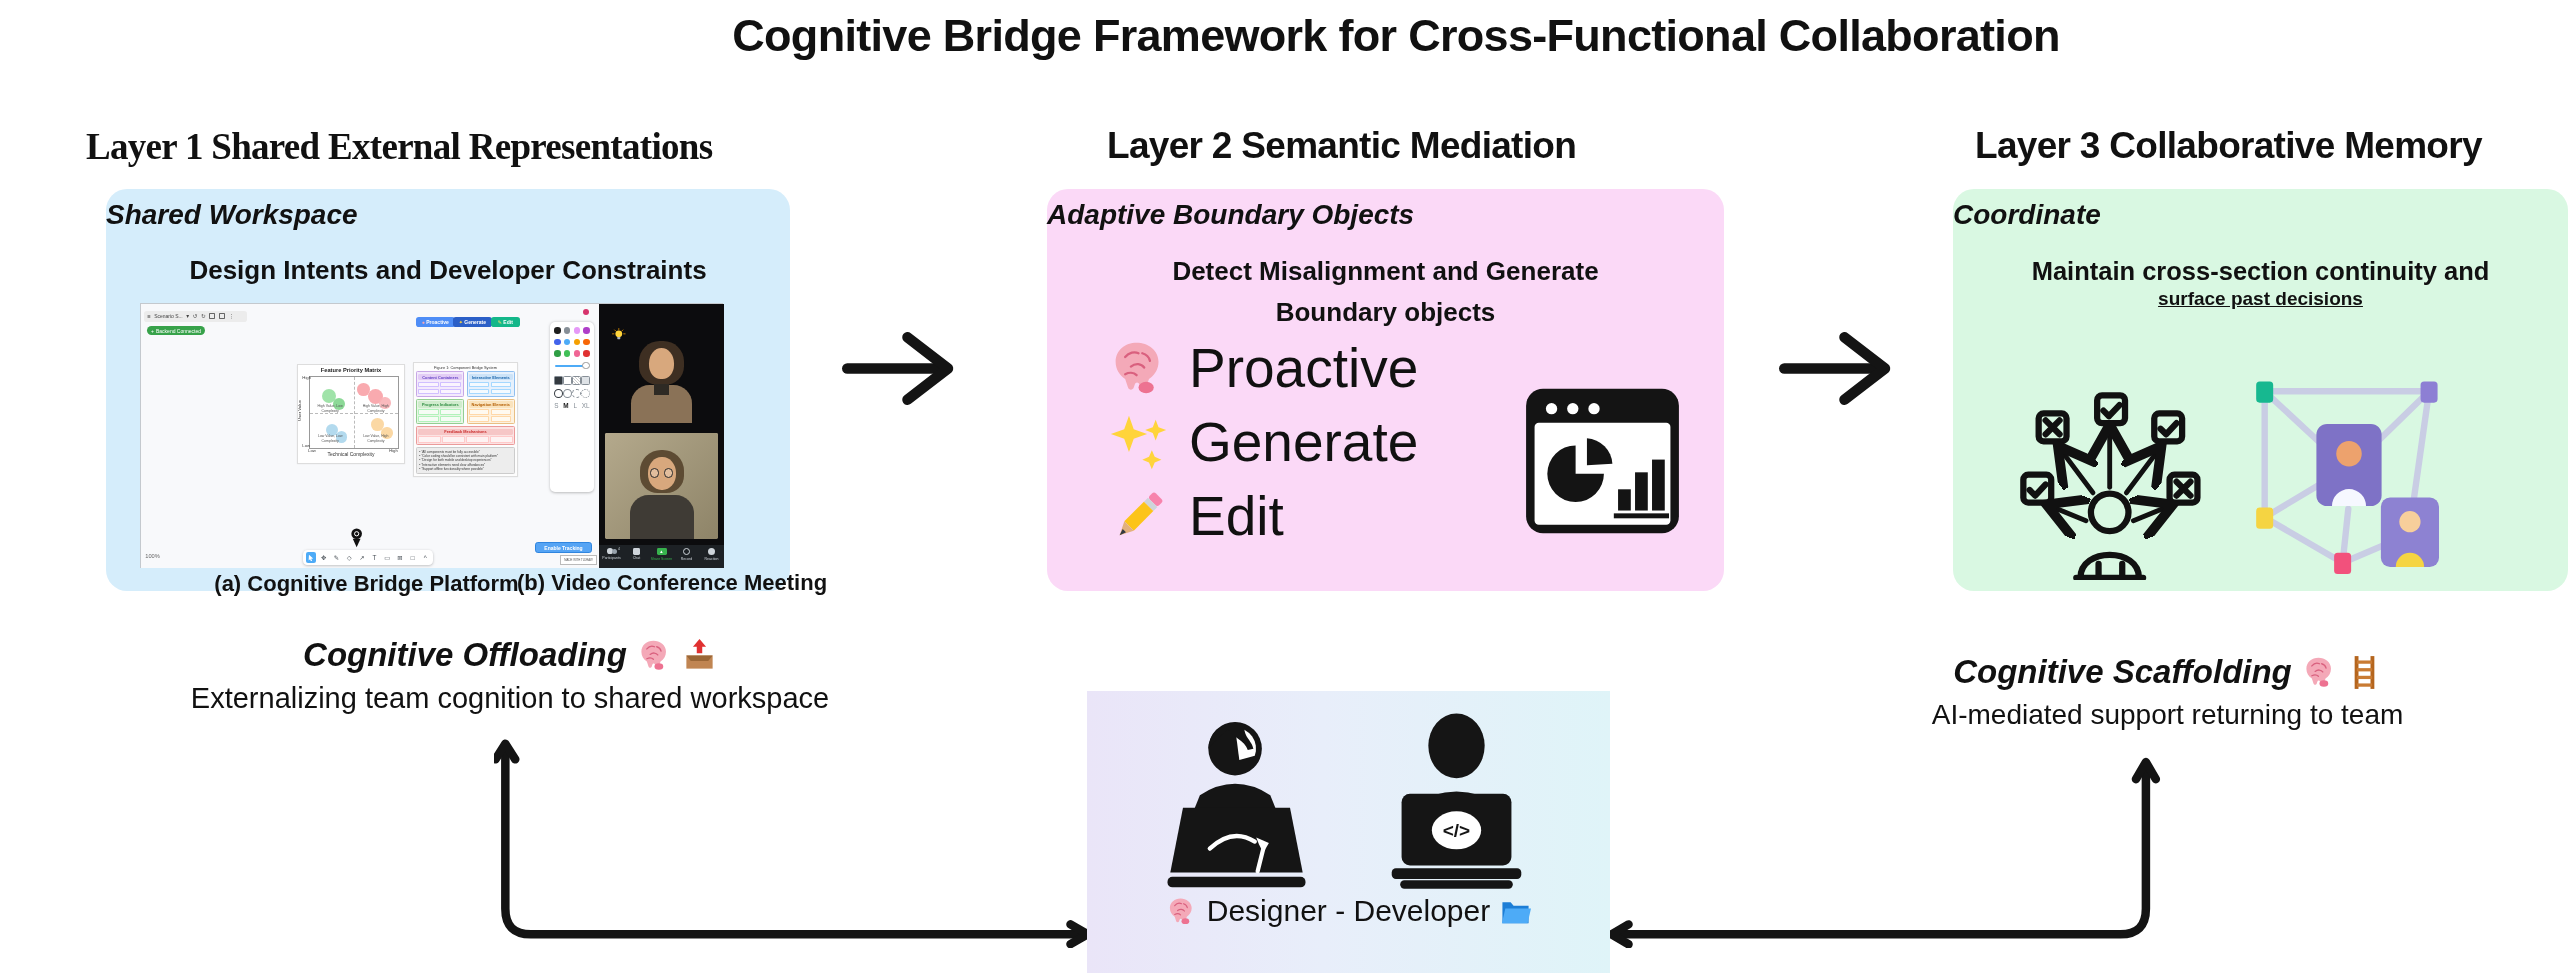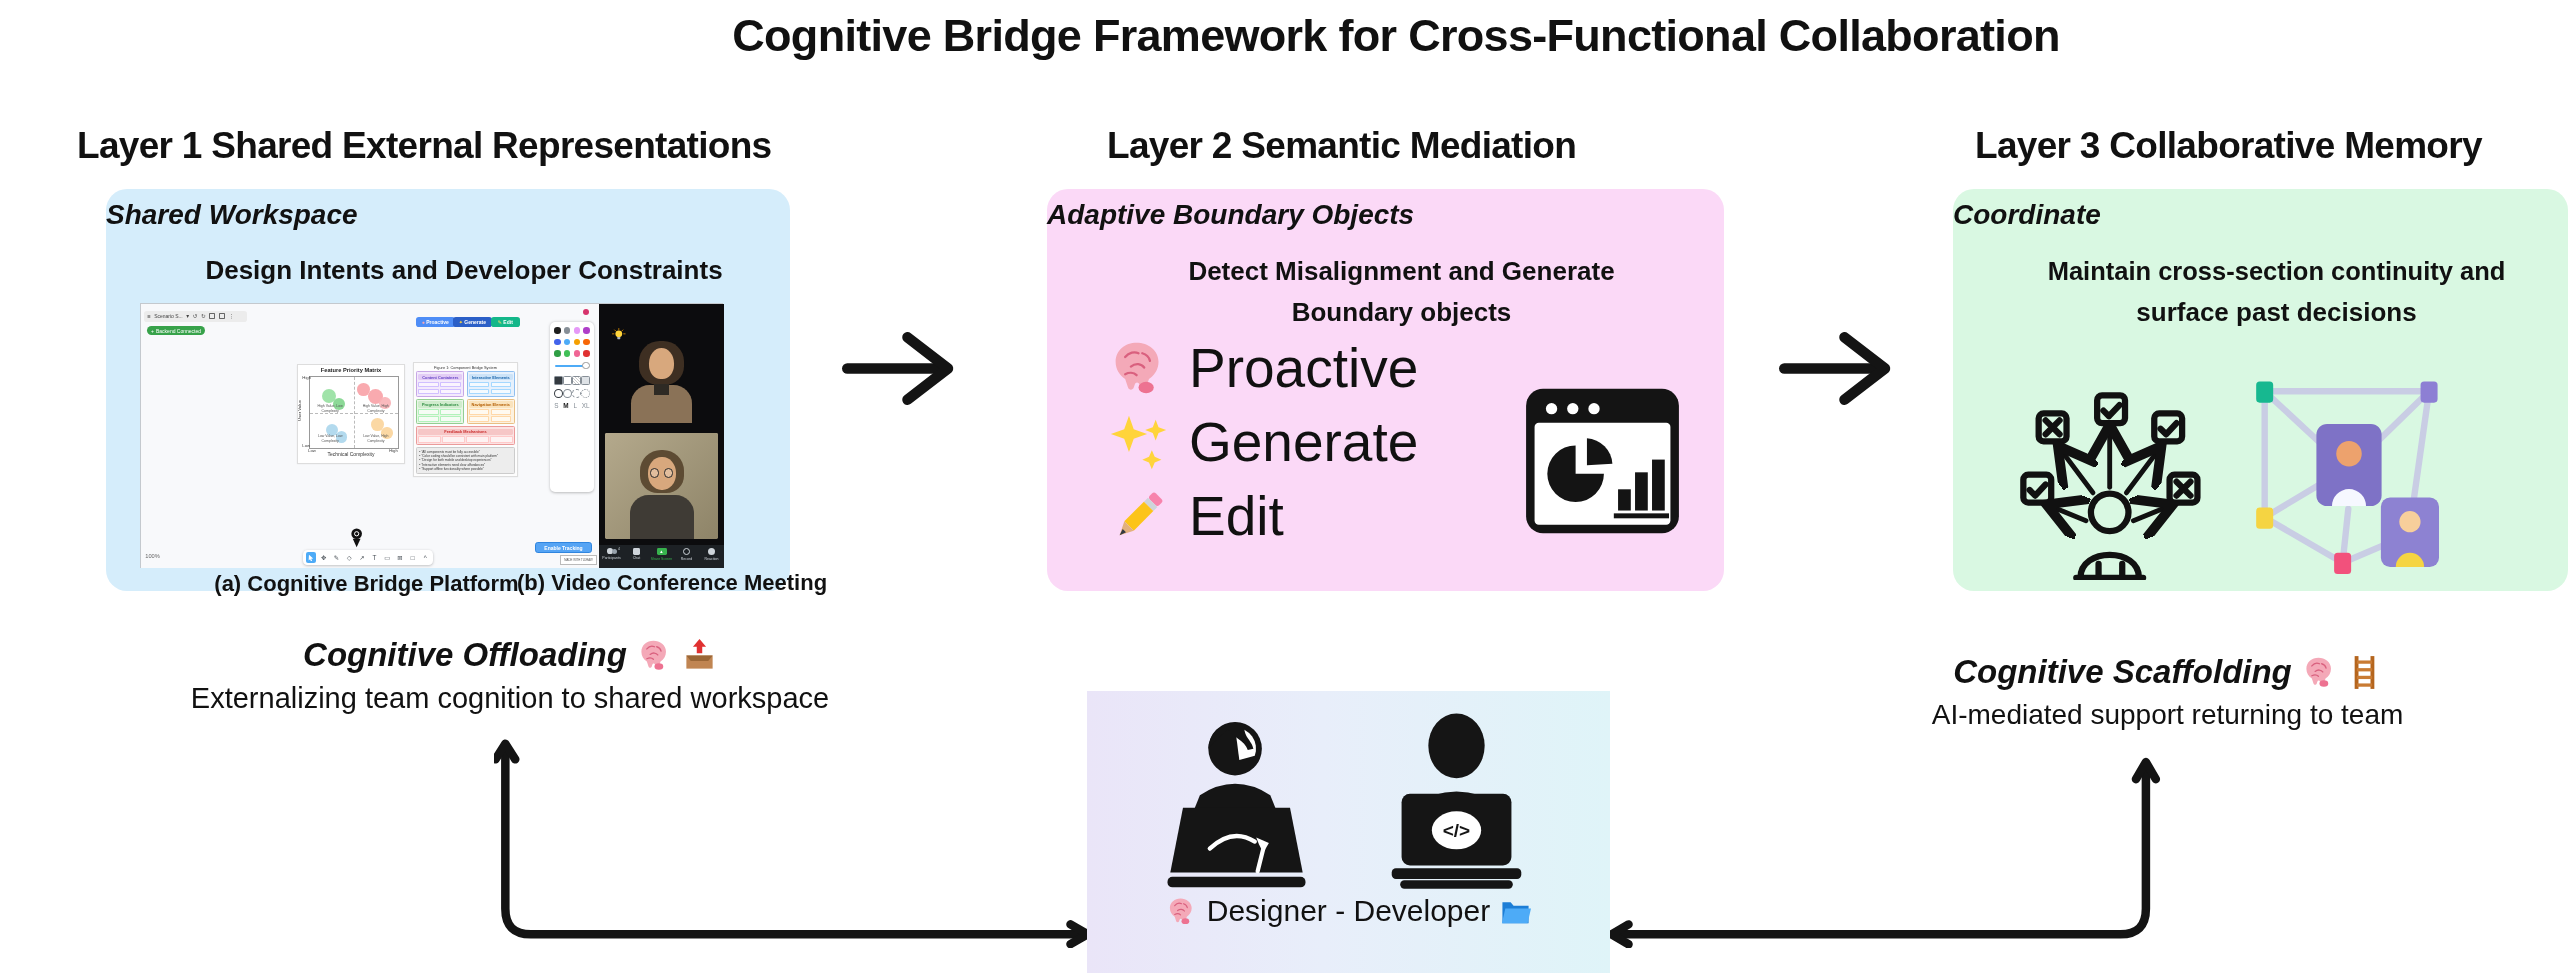--- a/index.html
+++ b/index.html
@@ -9,21 +9,21 @@
   .ctr{text-align:center;}
   .b{font-weight:bold;}
 
   
   .main-title{top:10px;left:16px;width:100%;text-align:center;text-indent:184px;font-size:45px;font-weight:bold;letter-spacing:-0.7px;}
   .layer-header{top:125px;font-size:37px;font-weight:bold;letter-spacing:-0.7px;white-space:nowrap;}
 
   
   .layer-box{top:189px;height:402px;border-radius:21px;}
   .box-title{top:10px;left:0;width:100%;text-align:left;font-size:28px;font-weight:bold;font-style:italic;}
-  .box-sub{left:0;width:100%;text-align:center;font-size:26px;font-weight:bold;line-height:40px;padding-left:16px;}
+  .box-sub{left:0;width:100%;text-align:center;font-size:26px;font-weight:bold;line-height:40px;}
 
   
   .l2row{display:flex;align-items:center;gap:20px;height:74px;}
   .l2label{font-size:55px;color:#111;}
 
   
   .anno-title{display:flex;align-items:center;justify-content:center;gap:10px;font-size:33px;font-weight:bold;font-style:italic;}
   .anno-sub{font-size:29px;}
 
   
@@ -141,21 +141,21 @@
         <path d="M32 2v6M12 24H6M58 24h-6M15 8l4 4M49 8l-4 4" stroke="#f59f00" stroke-width="3" stroke-linecap="round"></path>
       </symbol>
       <symbol id="pointer" viewBox="0 0 24 24">
         <polygon points="6,2 19,14 13,15 16,22 12.6,23.5 9.6,16.5 5,20" fill="#fff"></polygon>
       </symbol>
     </defs>
   </svg>
 
   <div class="abs main-title">Cognitive Bridge Framework for Cross-Functional Collaboration</div>
 
-  <div class="abs layer-header" style="left:77px;">Layer 1  Shared External Representations</div>
+  <div class="abs layer-header" style="left:86px;font-family:Liberation Serif, serif;">Layer 1  Shared External Representations</div>
   <div class="abs layer-header" style="left:1107px;">Layer 2  Semantic Mediation</div>
   <div class="abs layer-header" style="left:1975px;">Layer 3 Collaborative Memory</div>
 
   <div class="abs layer-box" style="left:106px;width:684px;background:#d5edfb;">
     <div class="abs box-title">Shared Workspace</div>
     <div class="abs box-sub" style="top:61px;">Design Intents and Developer Constraints</div>
   </div>
 
   <div class="abs shot">
 
@@ -446,21 +446,21 @@
   </div>
 
   <svg class="abs" style="left:1777px;top:326px;" width="128" height="85" viewBox="0 0 180 120">
     <line x1="10" y1="60" x2="140" y2="60" stroke="#141414" stroke-width="15" stroke-linecap="round"></line>
     <polyline points="95,16 152,60 95,104" fill="none" stroke="#141414" stroke-width="15" stroke-linecap="round" stroke-linejoin="round"></polyline>
   </svg>
 
   <div class="abs layer-box" style="left:1953px;width:615px;background:#d9f8e2;">
     <div class="abs box-title">Coordinate</div>
     <div class="abs box-sub" style="top:62px;font-size:25.5px;">Maintain cross-section continuity and</div>
-    <div class="abs box-sub" style="top:103px;font-size:26px;">surface past decisions</div>
+    <div class="abs box-sub" style="top:90px;font-size:19px;text-decoration:underline;">surface past decisions</div>
 
     <svg class="abs" style="left:62px;top:186px;" width="188" height="205" viewBox="0 0 270 292">
       <defs>
           <marker id="ah" markerWidth="9" markerHeight="9" refX="6" refY="4.5" orient="auto">
             <path d="M0,0 L8,4.5 L0,9" fill="none" stroke="#111" stroke-width="2"></path>
           </marker>
         </defs>
       <g stroke="#111" stroke-width="9" fill="none" stroke-linecap="round" stroke-linejoin="round">
         <rect x="34" y="54" width="40" height="40" rx="7"></rect>
         <rect x="118" y="28" width="40" height="40" rx="7"></rect>

